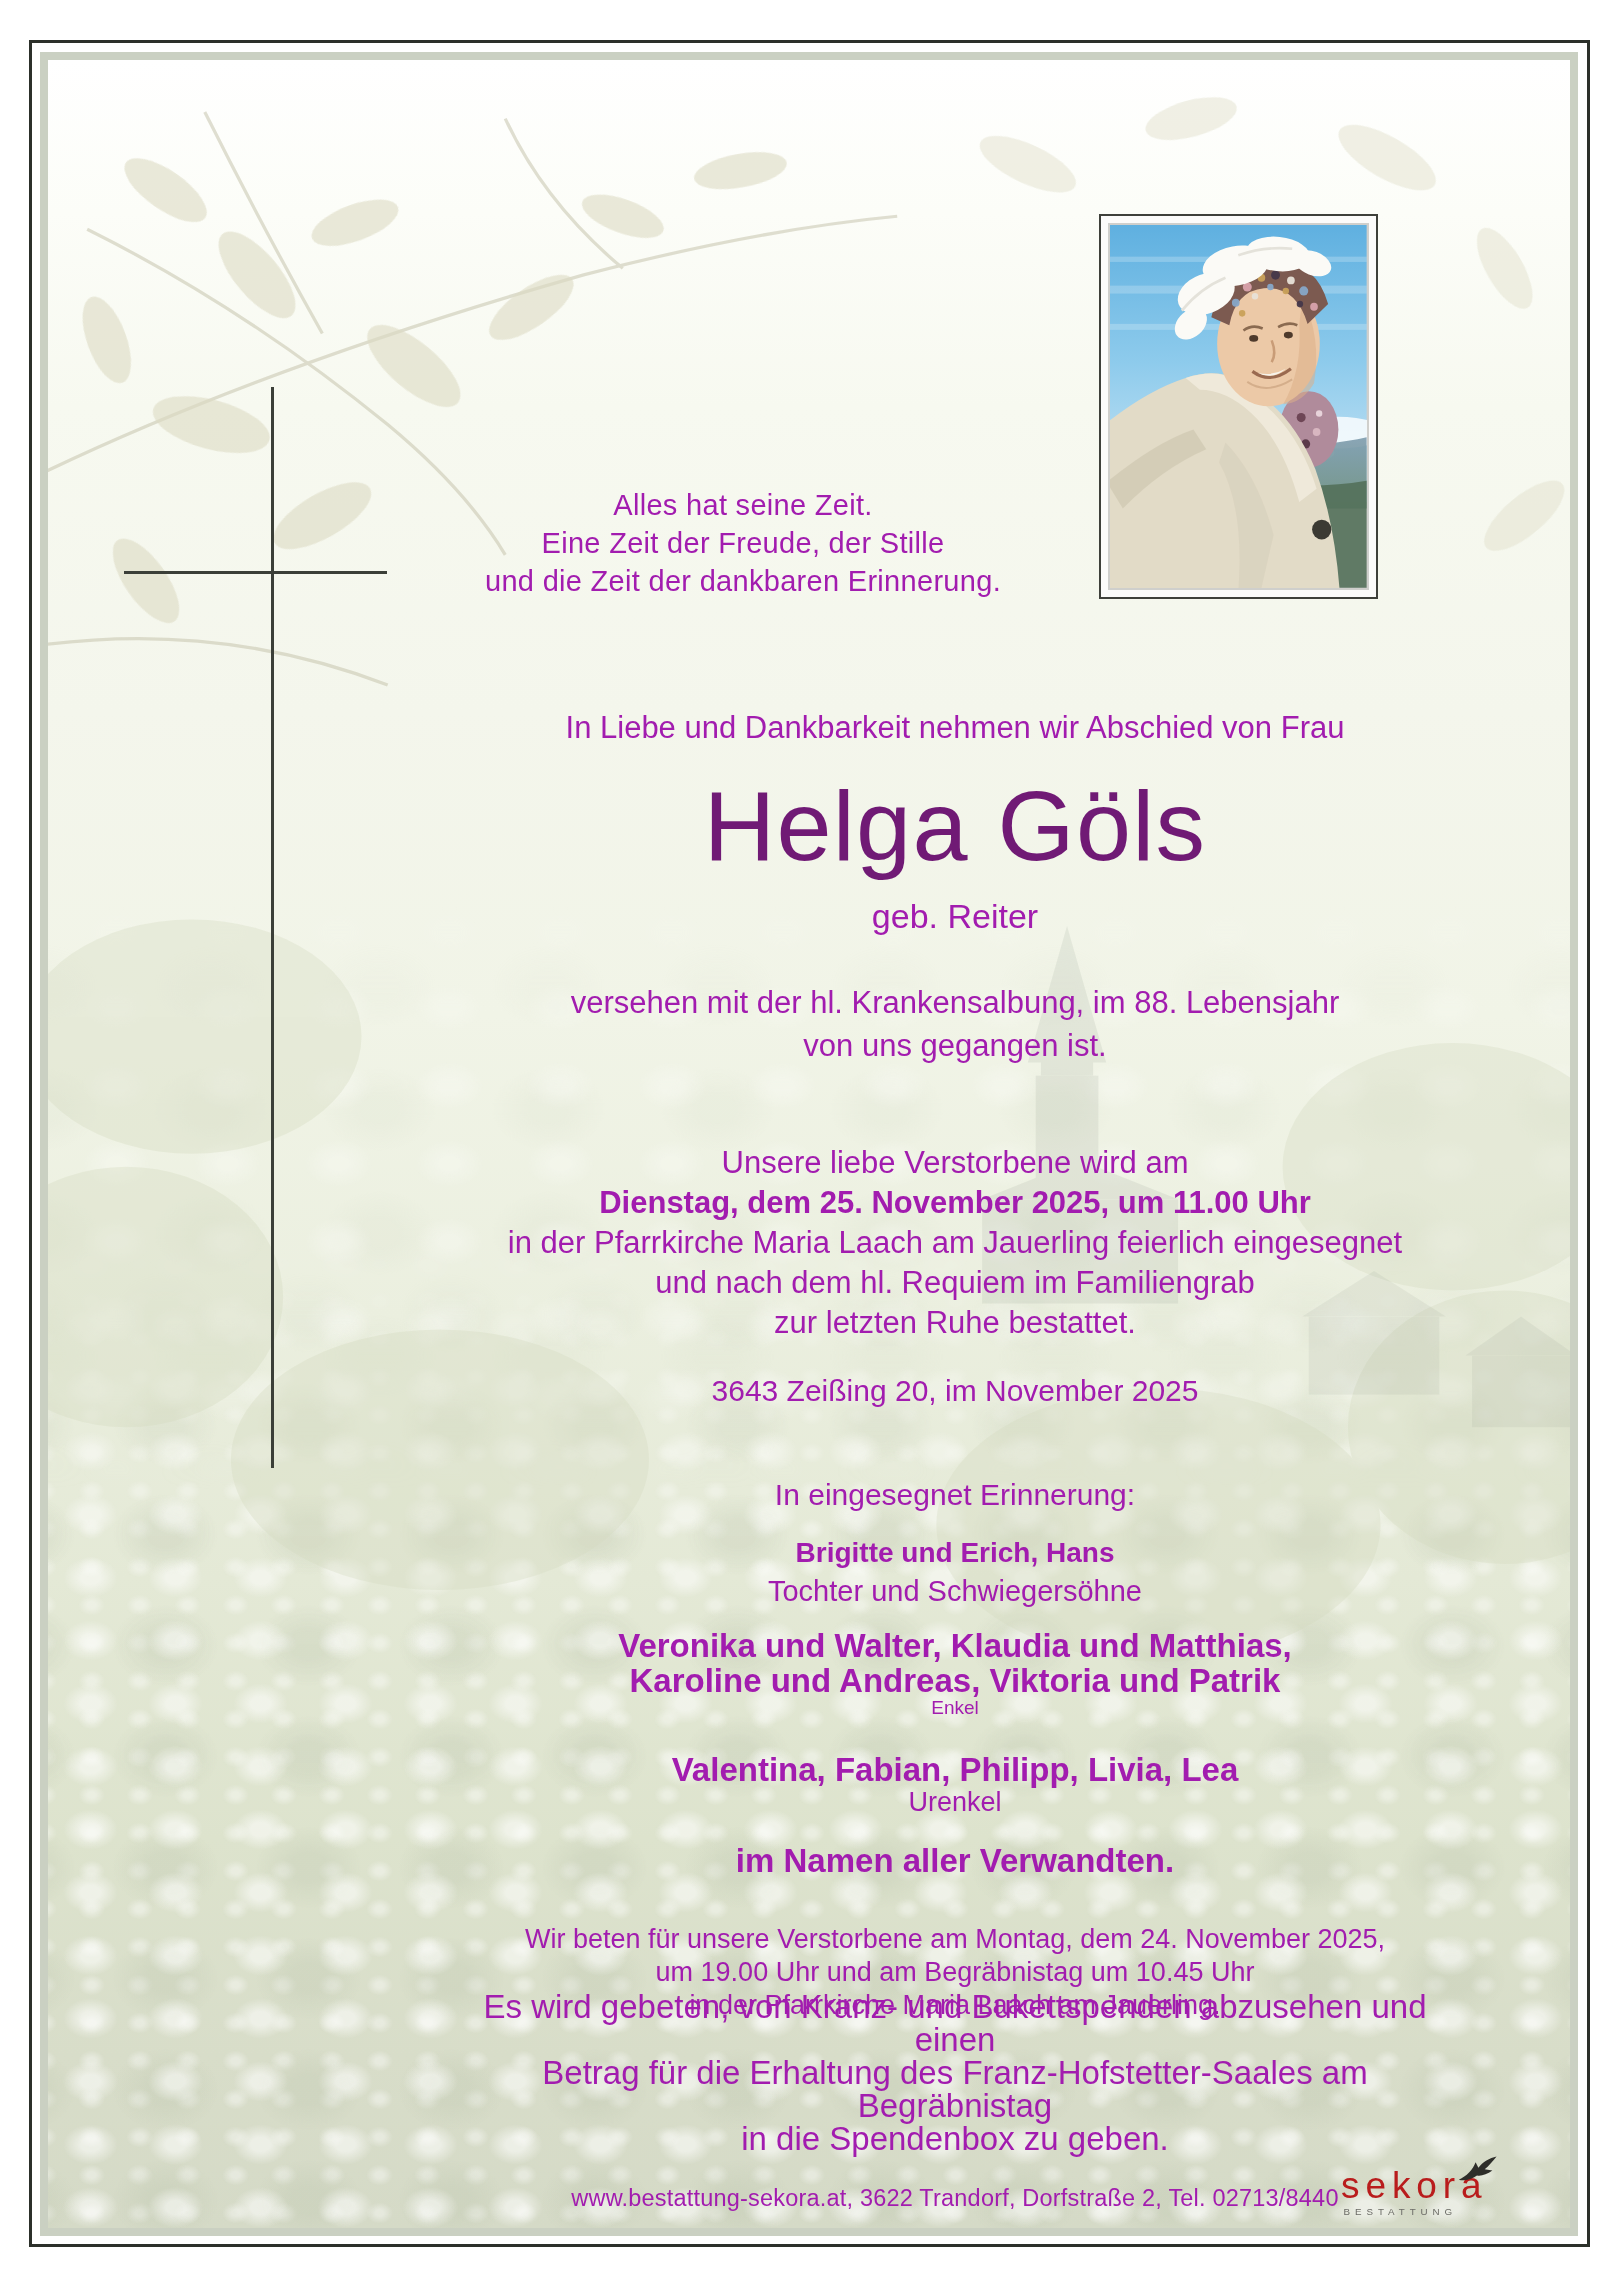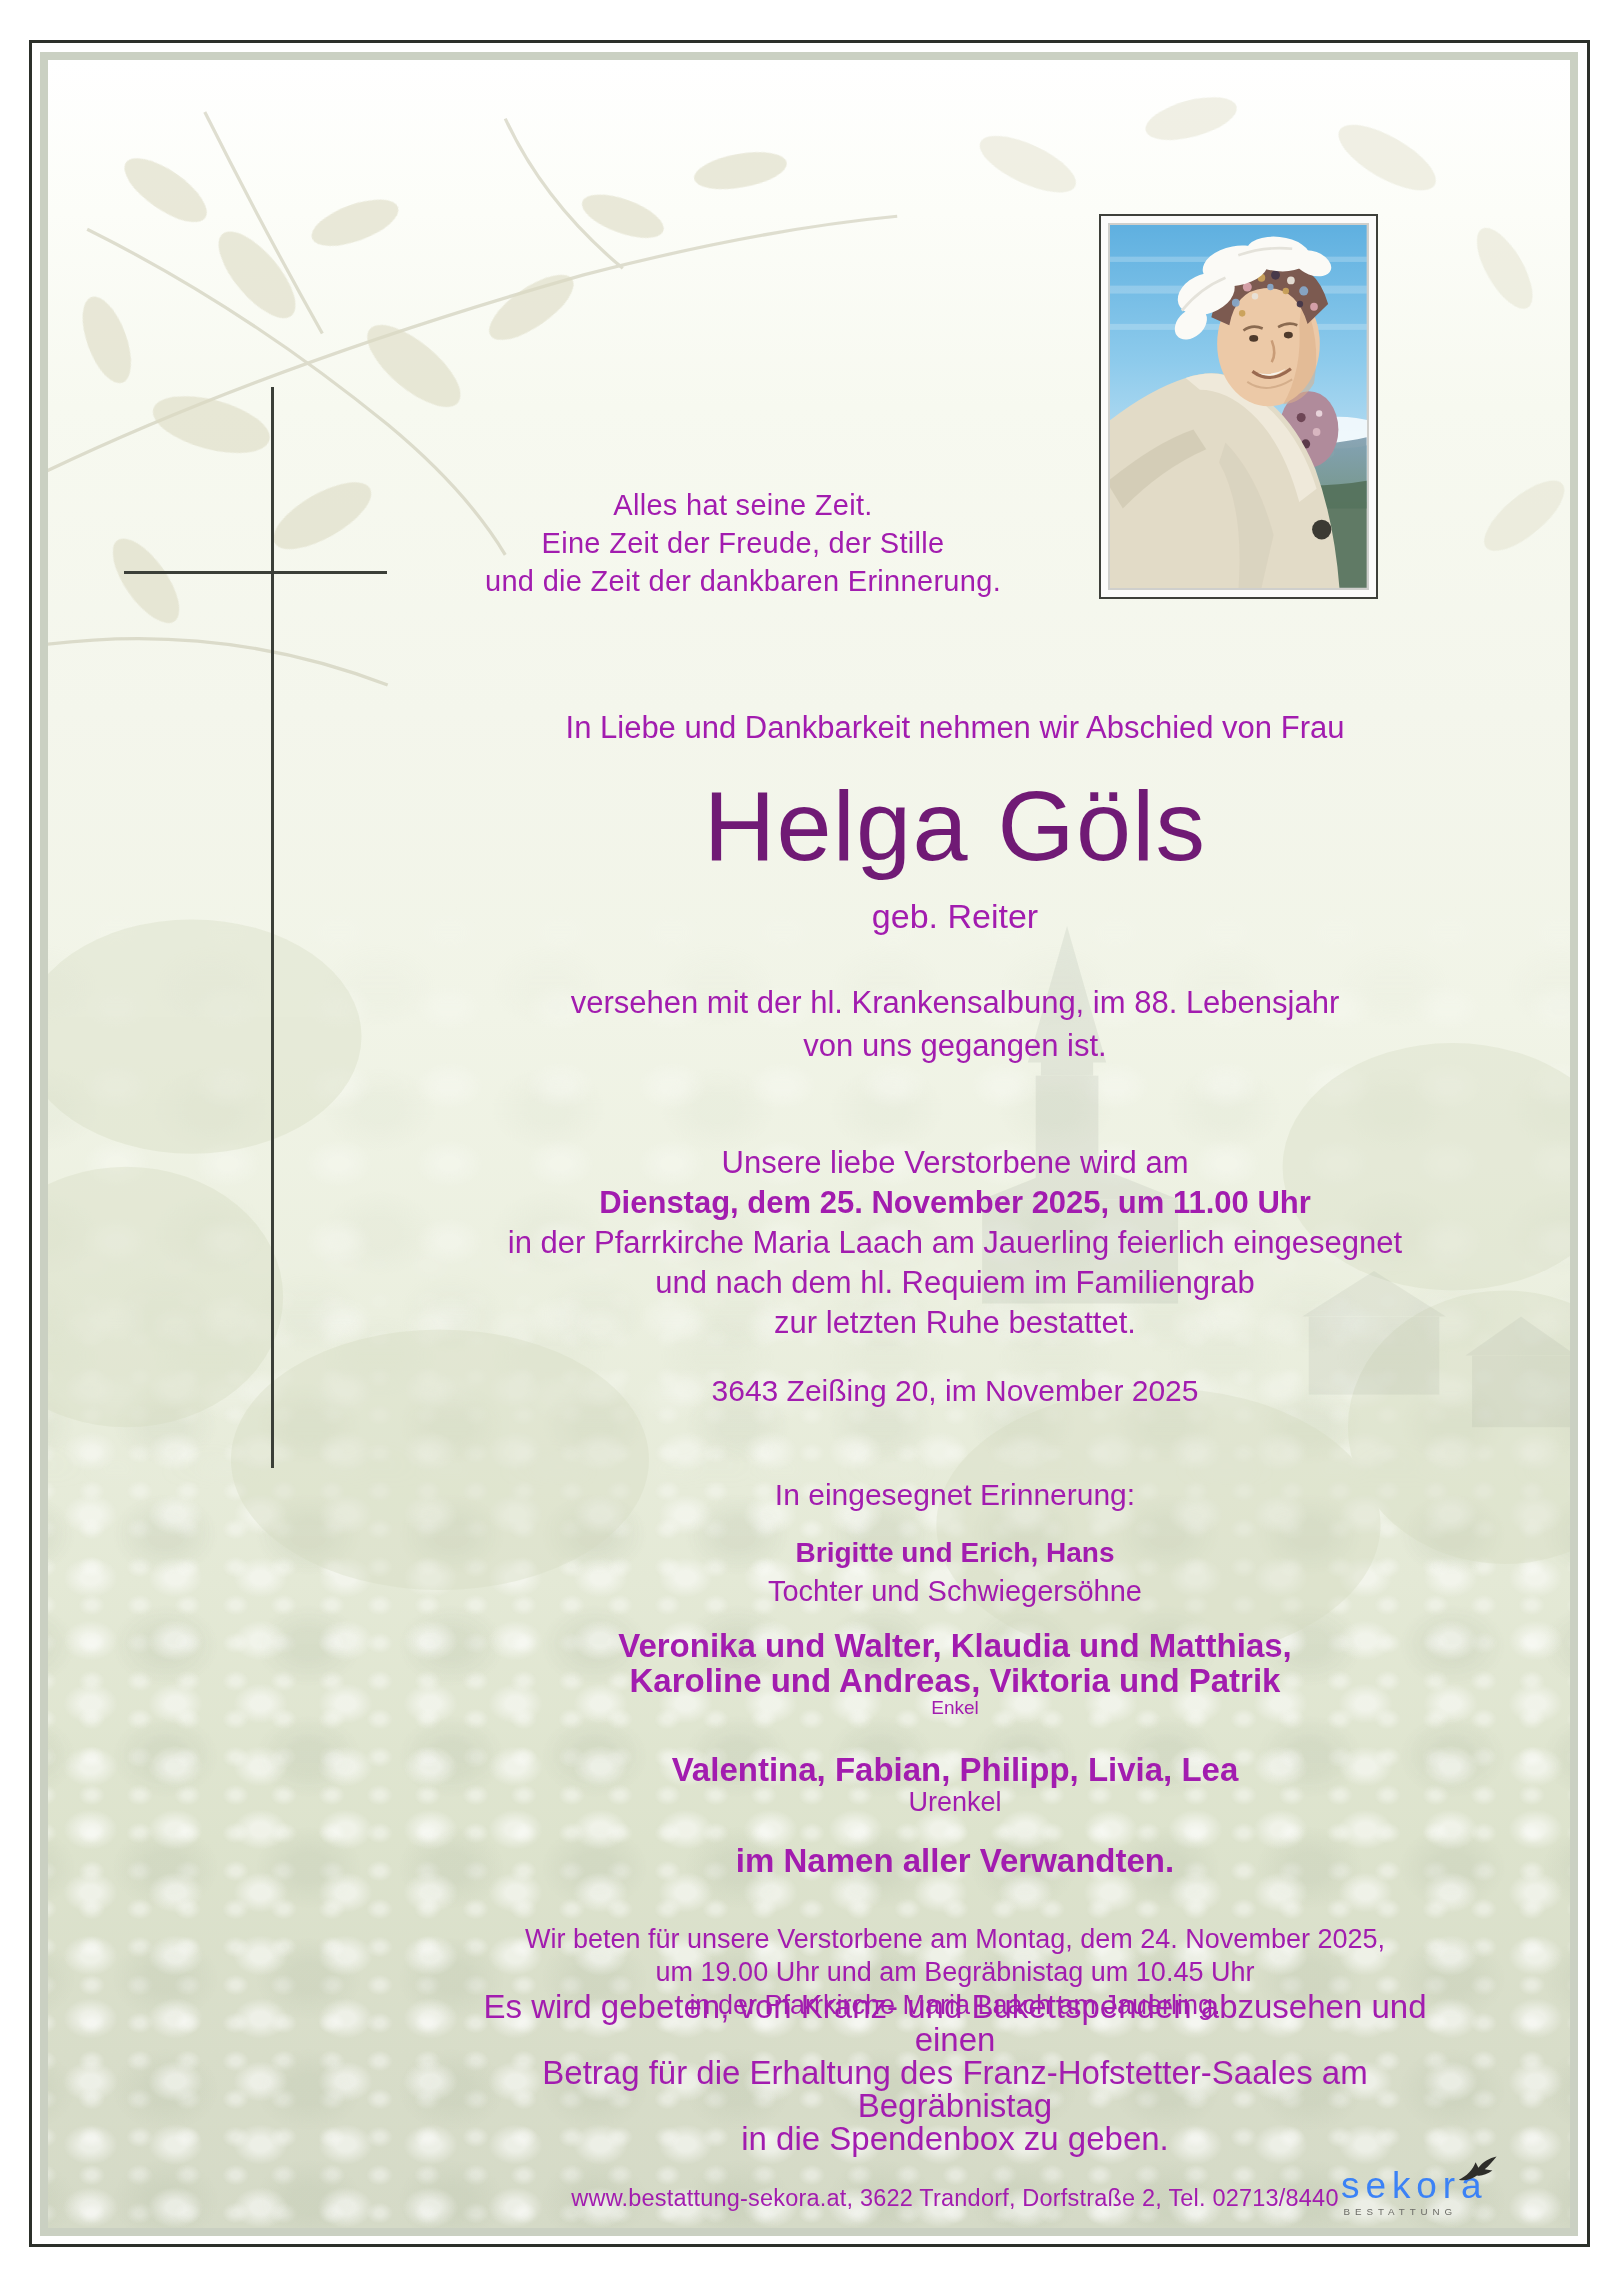--- a/index.html
+++ b/index.html
@@ -71,21 +71,21 @@
   .g2n{top:1628px;font-size:33px;line-height:35px;}
   .g2r{top:1697px;font-size:19px;}
   .g3n{top:1751px;font-size:33px;}
   .g3r{top:1787px;font-size:27px;}
   .closing{top:1842px;font-size:33px;}
   .prayer{top:1923px;font-size:27px;line-height:33px;}
   .donation{top:1990px;font-size:33px;line-height:33px;}
   .footer-contact{top:2185px;font-size:23.5px;letter-spacing:0.2px;}
   
   .logo{position:absolute;left:1341px;top:2167px;width:163px;text-align:left;}
-  .logo-word{font-size:37px;letter-spacing:5.9px;color:#3b82f6;line-height:37px;}
+  .logo-word{font-size:37px;letter-spacing:5.9px;color:#b91c1c;line-height:37px;}
   .logo-sub{font-size:9.8px;letter-spacing:4.9px;color:#6b6b66;margin-top:2px;margin-left:2.6px;}
   .logo-dove{position:absolute;right:-10.4px;top:-14.3px;width:42px;height:31px;}
 </style>
 </head>
 <body>
 
 <div class="card-border"></div>
 
 <div class="bg-area">
   <div class="mottle-mid"></div>

